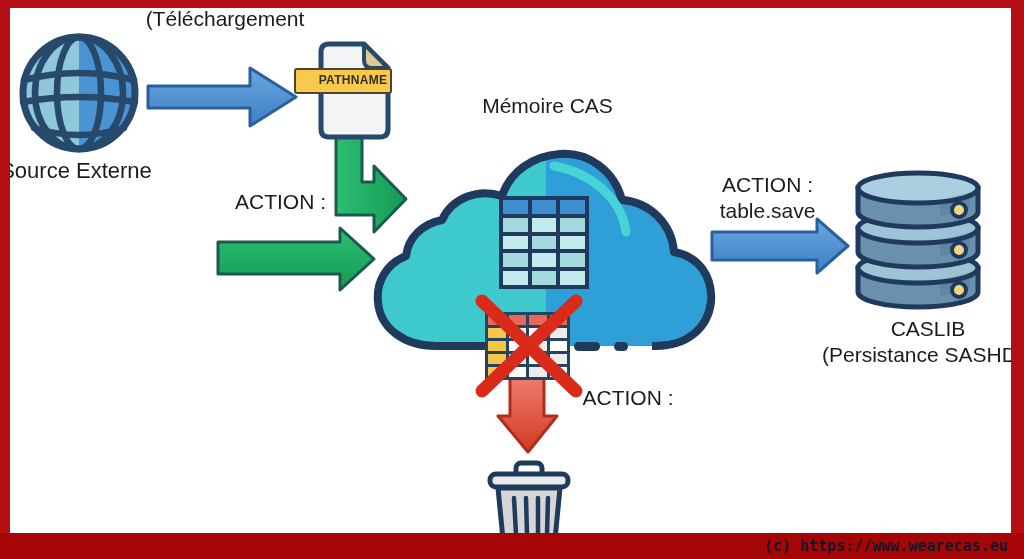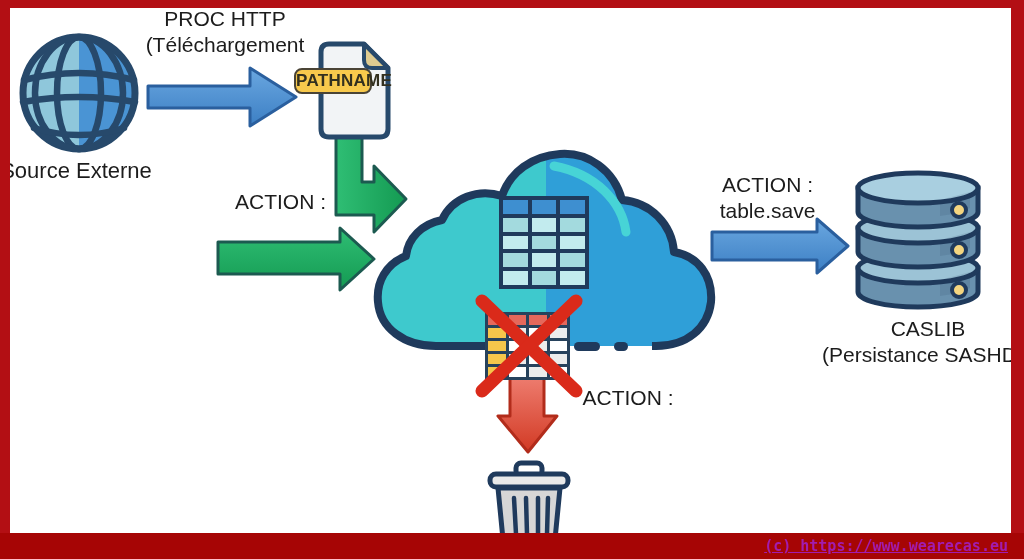--- a/index.html
+++ b/index.html
@@ -8,25 +8,25 @@
   .abs{position:absolute;}
   .lbl{position:absolute;color:#1c1c1c;text-align:center;font-size:21px;line-height:26px;z-index:5;}
   .lbl span{display:block;}
   
   .frame{position:absolute;background:#b30f14;z-index:20;}
   .f-top{left:0;top:0;width:1024px;height:8px;}
   .f-left{left:0;top:0;width:10px;height:559px;}
   .f-right{left:1011px;top:0;width:13px;height:559px;}
   .f-band{left:0;top:533px;width:1024px;height:26px;background:#a60505;}
   .copyright{position:absolute;z-index:21;right:16px;top:537px;
-             font-family:"DejaVu Sans Mono",monospace;font-weight:bold;font-size:15px;color:#a21caf;text-decoration:underline;}
+             font-family:"DejaVu Sans Mono",monospace;font-weight:bold;font-size:15px;color:#0f172a;}
   
   .badge{position:absolute;left:294px;top:68px;width:74px;height:22px;background:#f8c94c;
-         border:2px solid #4a4436;border-radius:8px;z-index:6;
-         font-size:17px;font-weight:bold;color:#33301f;text-align:center;line-height:21px;letter-spacing:0.3px;}
+         border:2px solid #4a4436;border-radius:3px;z-index:6;
+         font-size:12px;font-weight:bold;color:#33301f;text-align:center;line-height:21px;letter-spacing:0.3px;padding-left:20px;}
   
   .memgrid{position:absolute;left:499px;top:196px;width:90px;height:93px;background:#1f3a5c;
            display:grid;grid-template-columns:repeat(3,1fr);gap:4px;padding:4px;box-sizing:border-box;z-index:4;}
   .mt-h{background:#3e8fd0;} .mt-a{background:#a3dade;} .mt-b{background:#c2ebee;}
   
   .dropgrid{position:absolute;left:485px;top:312px;width:85px;height:68px;background:#27425c;
             display:grid;grid-template-columns:repeat(4,1fr);gap:3px;padding:3px;box-sizing:border-box;z-index:6;}
   .dt-h{background:#e5685b;} .dt-y{background:#f6c64b;} .dt-a{background:#ffffff;} .dt-b{background:#ececec;}
   svg{position:absolute;overflow:visible;}
 </style>
@@ -52,21 +52,20 @@
       <path d="M8 50 Q63 36 118 50"></path>
       <path d="M7 72 Q63 62 119 72"></path>
       <path d="M18 98 Q63 112 108 98"></path>
     </g>
   </svg>
   <div class="lbl" style="left:0px;top:158px;width:152px;font-size:22px;">
     <span>Source Externe</span>
   </div>
 
   <div class="lbl" style="left:130px;top:6px;width:190px;">
-    <span>PROC HTTP</span>
     <span>(Téléchargement</span>
   </div>
 
   <svg style="left:146px;top:66px;" width="154" height="62" viewBox="0 0 154 62">
     <defs>
         <linearGradient id="ab1" x1="0" y1="0" x2="0" y2="1">
       <stop offset="0" stop-color="#6aa7e0"></stop>
           <stop offset="1" stop-color="#3c7fc4"></stop>
         </linearGradient>
       </defs>
@@ -124,20 +123,21 @@
     <path d="M62 206 H282 C313 206 334 188 337 162 C339 136 324 116 300 112 C298 84 276 62 248 60 C240 30 214 12 186 14 C158 16 136 32 128 56 C104 48 78 58 68 80 C48 84 34 98 32 116 C12 124 2 142 4 162 C6 188 30 206 62 206 Z" fill="none" stroke="#1f3a5c" stroke-width="8" stroke-linejoin="round"></path>
     <path d="M180 26 C222 34 248 62 252 92" fill="none" stroke="#47d4d6" stroke-width="9" stroke-linecap="round"></path>
 
     <rect x="185" y="198" width="93" height="8" fill="#2f9fd8"></rect>
     <rect x="185" y="206" width="93" height="10" fill="#ffffff"></rect>
     <rect x="200" y="202" width="26" height="9" rx="4.5" fill="#1f3a5c"></rect>
     <rect x="240" y="202" width="14" height="9" rx="4.5" fill="#1f3a5c"></rect>
   </svg>
 
   <div class="lbl" style="left:470px;top:92px;width:155px;line-height:27px;">
+    <span>Mémoire CAS</span>
   </div>
 
   <div class="memgrid" id="memgrid">
       <div class="mt-h"></div>
       <div class="mt-h"></div>
       <div class="mt-h"></div>
       <div class="mt-a"></div>
       <div class="mt-b"></div>
       <div class="mt-a"></div>
       <div class="mt-b"></div>

